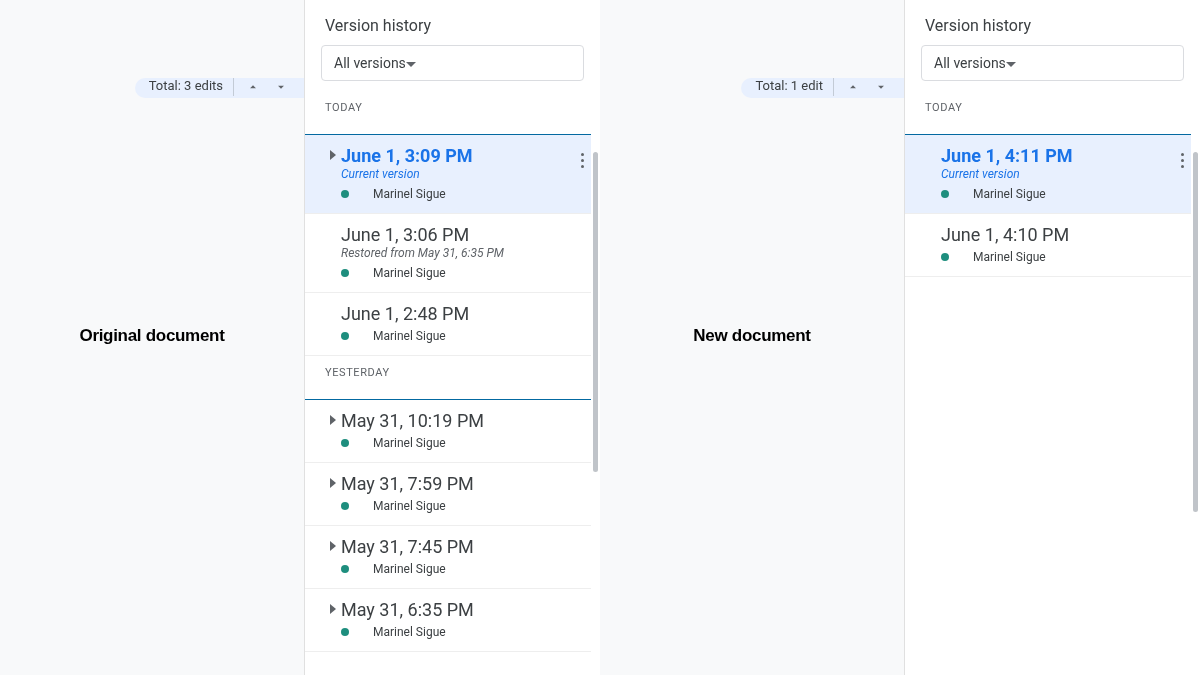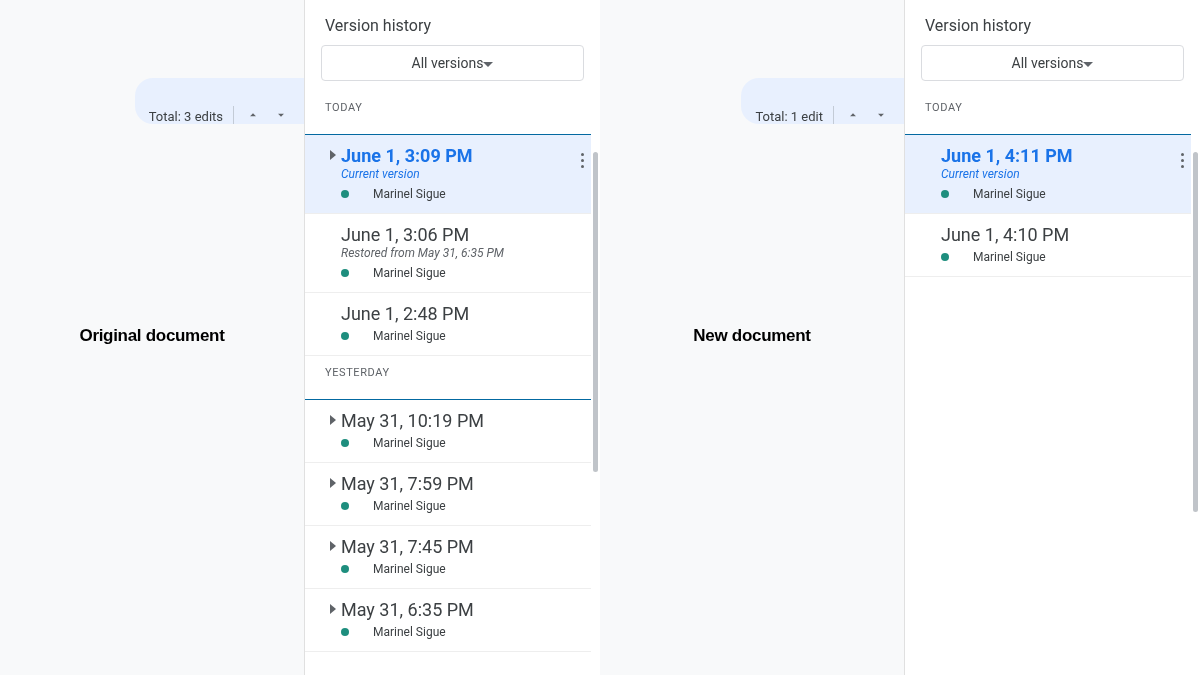--- a/index.html
+++ b/index.html
@@ -1,38 +1,38 @@
 <!DOCTYPE html>
 <html><head>
 <meta charset="utf-8">
 <style>
   * { box-sizing: border-box; }
   html, body { margin:0; padding:0; width:1200px; height:675px; font-family: "Google Sans", Roboto, Arial, sans-serif; background:#fff; overflow:hidden; }
   .root { display:flex; width:1200px; height:675px; }
   .pane { position:relative; flex:1; display:flex; }
   .doc-area { flex:1; background:#f8f9fa; position:relative; }
   .edit-bar {
-    position:absolute; top:78px; right:0; height:46px;
+    position:absolute; top:78px; right:0; height:20px;
     background:#e8f0fe; border-radius:18px 0 0 18px; padding:0 14px;
-    display:flex; align-items:flex-end; gap:10px; color:#3c4043; font-size:13px;
+    display:flex; align-items:flex-start; gap:10px; color:#3c4043; font-size:13px;
   }
   .divider { width:1px; height:18px; background:#c3cbd6; }
   .arrow-btn { width:18px; height:18px; display:flex; align-items:center; justify-content:center; cursor:pointer; color:#5f6368;}
   .arrow-btn svg { width:14px; height:14px; display:block; }
   .big-label {
     position:absolute; top:326px; left:0; right:0; text-align:center;
     font-weight:900; font-size:17px; color:#000; letter-spacing:-0.3px;
     font-family: "Segoe UI", Arial, sans-serif;
   }
   .panel { width:296px; background:#fff; border-left:1px solid #e0e0e0; display:flex; flex-direction:column; position:relative; }
   .panel-title { font-size:16px; color:#3c4043; padding:16px 20px 10px 20px; }
   .dropdown {
     margin:0 16px 10px 16px; border:1px solid #dadce0; border-radius:4px;
     height:36px; display:flex; align-items:center; padding:0 12px; font-size:14px; color:#3c4043;
-    justify-content:center; cursor:pointer;
+    justify-content:flex-start; cursor:pointer;
   }
   .section-label { padding:10px 20px 20px; font-size:11px; color:#5f6368; letter-spacing:0.6px; border-bottom:1px solid #0369a1;}
   .entry { padding:12px 16px 12px 20px; border-bottom:1px solid #eee; position:relative; display:flex; align-items:flex-start; }
   .entry.selected { background:#e8f0fe; }
   .caret-col { width:16px; display:flex; justify-content:center; margin-top:3px; }
   .caret { color:#5f6368; }
   .caret svg{ width:10px; height:10px; display:block;}
   .entry-body { flex:1; min-width:0; }
   .entry-title { font-size:18px; color:#3c4043; line-height:18px; }
   .entry.selected .entry-title { color:#1a73e8; font-weight:700; }

